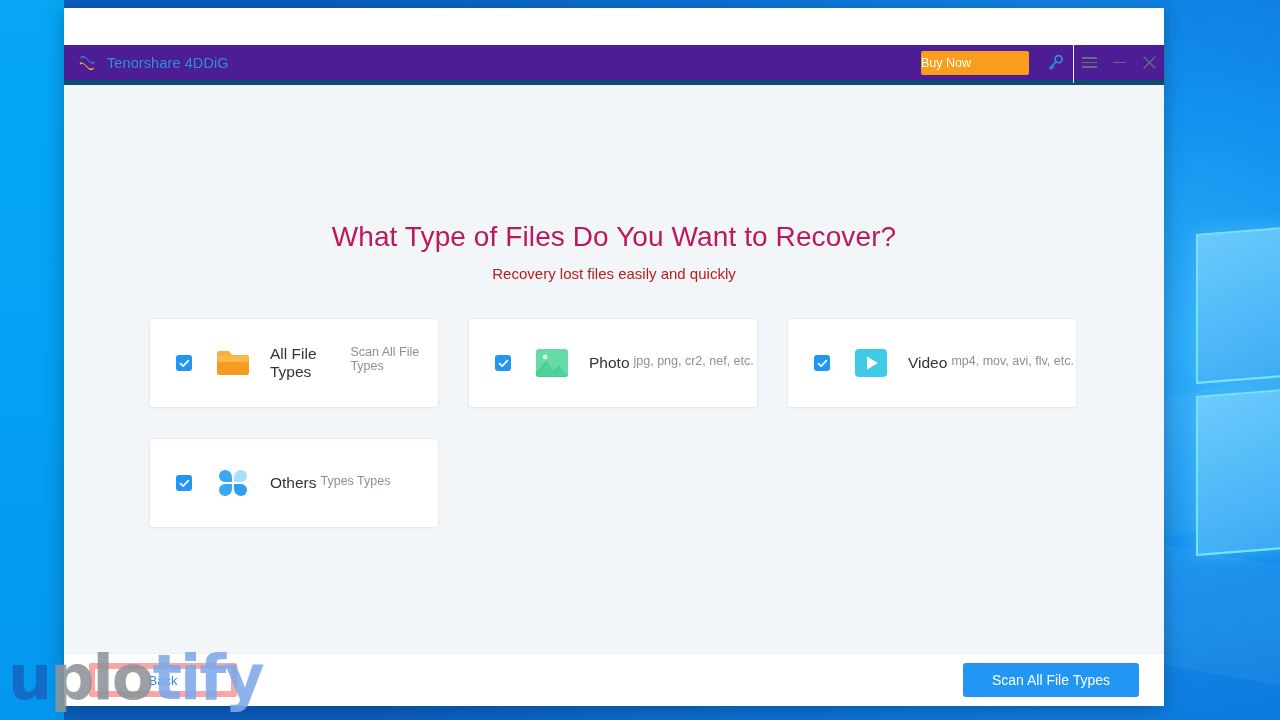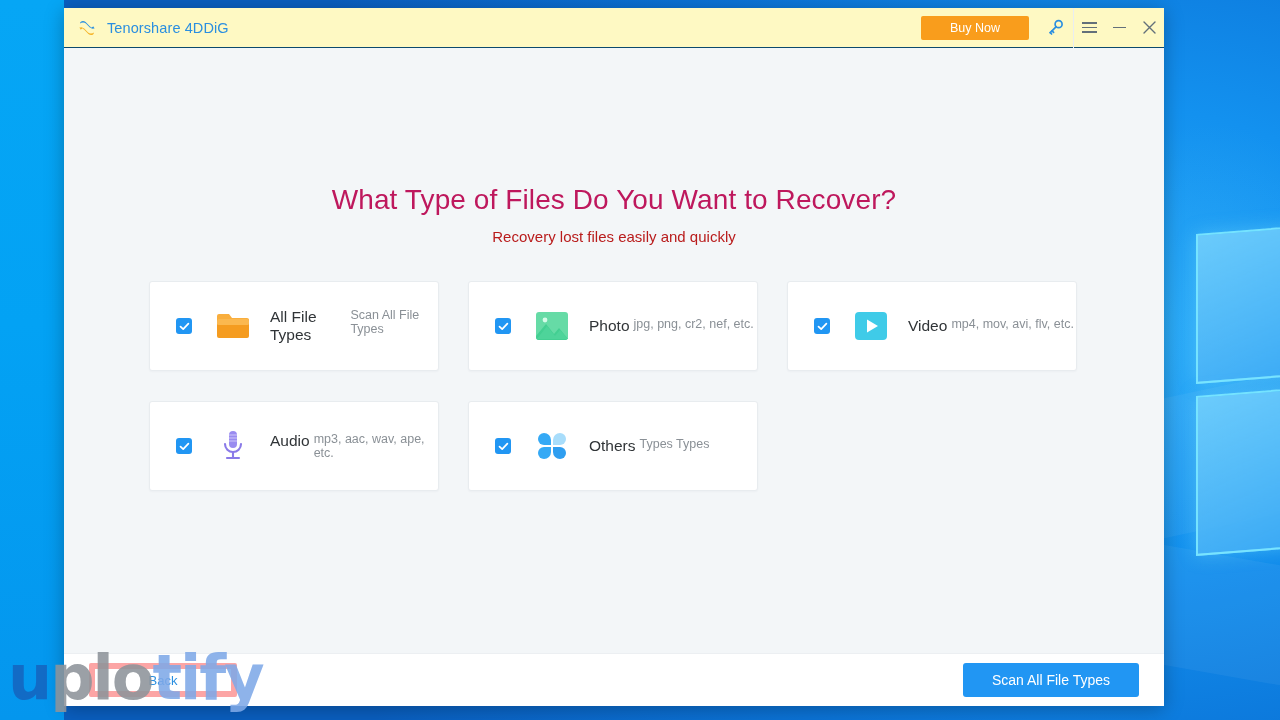--- a/index.html
+++ b/index.html
@@ -36,31 +36,32 @@
   .s2 { left:1160px; top:560px; width:180px; height:120px; transform:skewY(10deg); }
 
   
   #appwin {
     position:absolute; left:64px; top:8px; width:1100px; height:698px;
     background:#fff; box-shadow:0 3px 18px rgba(0,0,0,.28);
     display:flex; flex-direction:column; overflow:hidden;
   }
   
   .titlebar {
-    height:40px; flex:0 0 40px; background:#fef9c3;
-    display:flex; align-items:center; border-bottom:1px solid #0c4a6e;
+    height:40px; flex:0 0 40px; background:#4c1d95;
+    display:flex; align-items:center; border-bottom:5px solid #0c4a6e;
     position:relative;
+    margin-top:37px;
   }
   .brand { display:flex; align-items:center; gap:9px; padding-left:12px; }
   .logo-mark { width:22px; height:22px; position:relative; flex:0 0 22px; }
   .brand-name { font-size:14.5px; color:#2a8fe0; letter-spacing:.1px; }
   .tb-right { margin-left:auto; display:flex; align-items:center; height:100%; }
   .buy-btn {
     background:#f99d1c; color:#fff; font-size:12.5px; border:none; cursor:pointer;
-    width:108px; height:24px; border-radius:2px; line-height:24px; text-align:center;
+    width:108px; height:24px; border-radius:2px; line-height:24px; text-align:left;
     margin-right:8px;
   }
   .key-btn { width:36px; height:40px; display:flex; align-items:center; justify-content:center; cursor:pointer; }
   .tb-sep { width:1px; height:40px; background:#e9edf1; }
   .wb { width:30px; height:40px; display:flex; align-items:center; justify-content:center;
         cursor:pointer; color:#5b6670; }
   .hamburger { width:15px; height:11px; position:relative; }
   .hamburger i { position:absolute; left:0; width:15px; height:1.6px; background:#63707a; }
   .hamburger i:nth-child(1){top:0}.hamburger i:nth-child(2){top:4.7px}.hamburger i:nth-child(3){top:9.4px}
   .minline { width:13px; height:1.6px; background:#63707a; }
@@ -231,40 +232,20 @@
               <path d="M13 9.5 L24 16 L13 22.5 Z" fill="#ffffff"></path>
             </svg>
           </span>
           <span class="card-txt">
             <span class="card-name">Video</span>
             <span class="card-desc">mp4, mov, avi, flv, etc.</span>
           </span>
         </div>
 
 
-        <div class="card">
-          <span class="chk">
-            <svg width="11" height="11" viewBox="0 0 11 11">
-                <path d="M1.5 5.6 L4.2 8.2 L9.4 2.6" stroke="#fff" stroke-width="1.7" fill="none" stroke-linecap="round" stroke-linejoin="round"></path>
-              </svg>
-          </span>
-          <span class="card-ico">
-            <svg width="30" height="36" viewBox="0 0 30 36">
-              <rect x="11" y="3" width="8" height="17" rx="4" fill="#9a8cf0"></rect>
-              <path d="M11 7 h8 M11 10 h8 M11 13 h8" stroke="#cfc7fa" stroke-width="1.1"></path>
-              <path d="M7 16 a8 8 0 0 0 16 0" fill="none" stroke="#8a7ae8" stroke-width="2.1" stroke-linecap="round"></path>
-              <path d="M15 24 v6" stroke="#8a7ae8" stroke-width="2.1" stroke-linecap="round"></path>
-              <path d="M9 30 h12" stroke="#8a7ae8" stroke-width="2.1" stroke-linecap="round"></path>
-            </svg>
-          </span>
-          <span class="card-txt">
-            <span class="card-name">Audio</span>
-            <span class="card-desc">mp3, aac, wav, ape, etc.</span>
-          </span>
-        </div>
 
         <div class="card">
           <span class="chk">
             <svg width="11" height="11" viewBox="0 0 11 11">
                 <path d="M1.5 5.6 L4.2 8.2 L9.4 2.6" stroke="#fff" stroke-width="1.7" fill="none" stroke-linecap="round" stroke-linejoin="round"></path>
               </svg>
           </span>
           <span class="card-ico">
             <svg width="34" height="32" viewBox="0 0 34 32">
               <path d="M16 15 H9 a6 6 0 0 1 0-12 a7 7 0 0 1 7 7 Z" fill="#35a9f5"></path>

